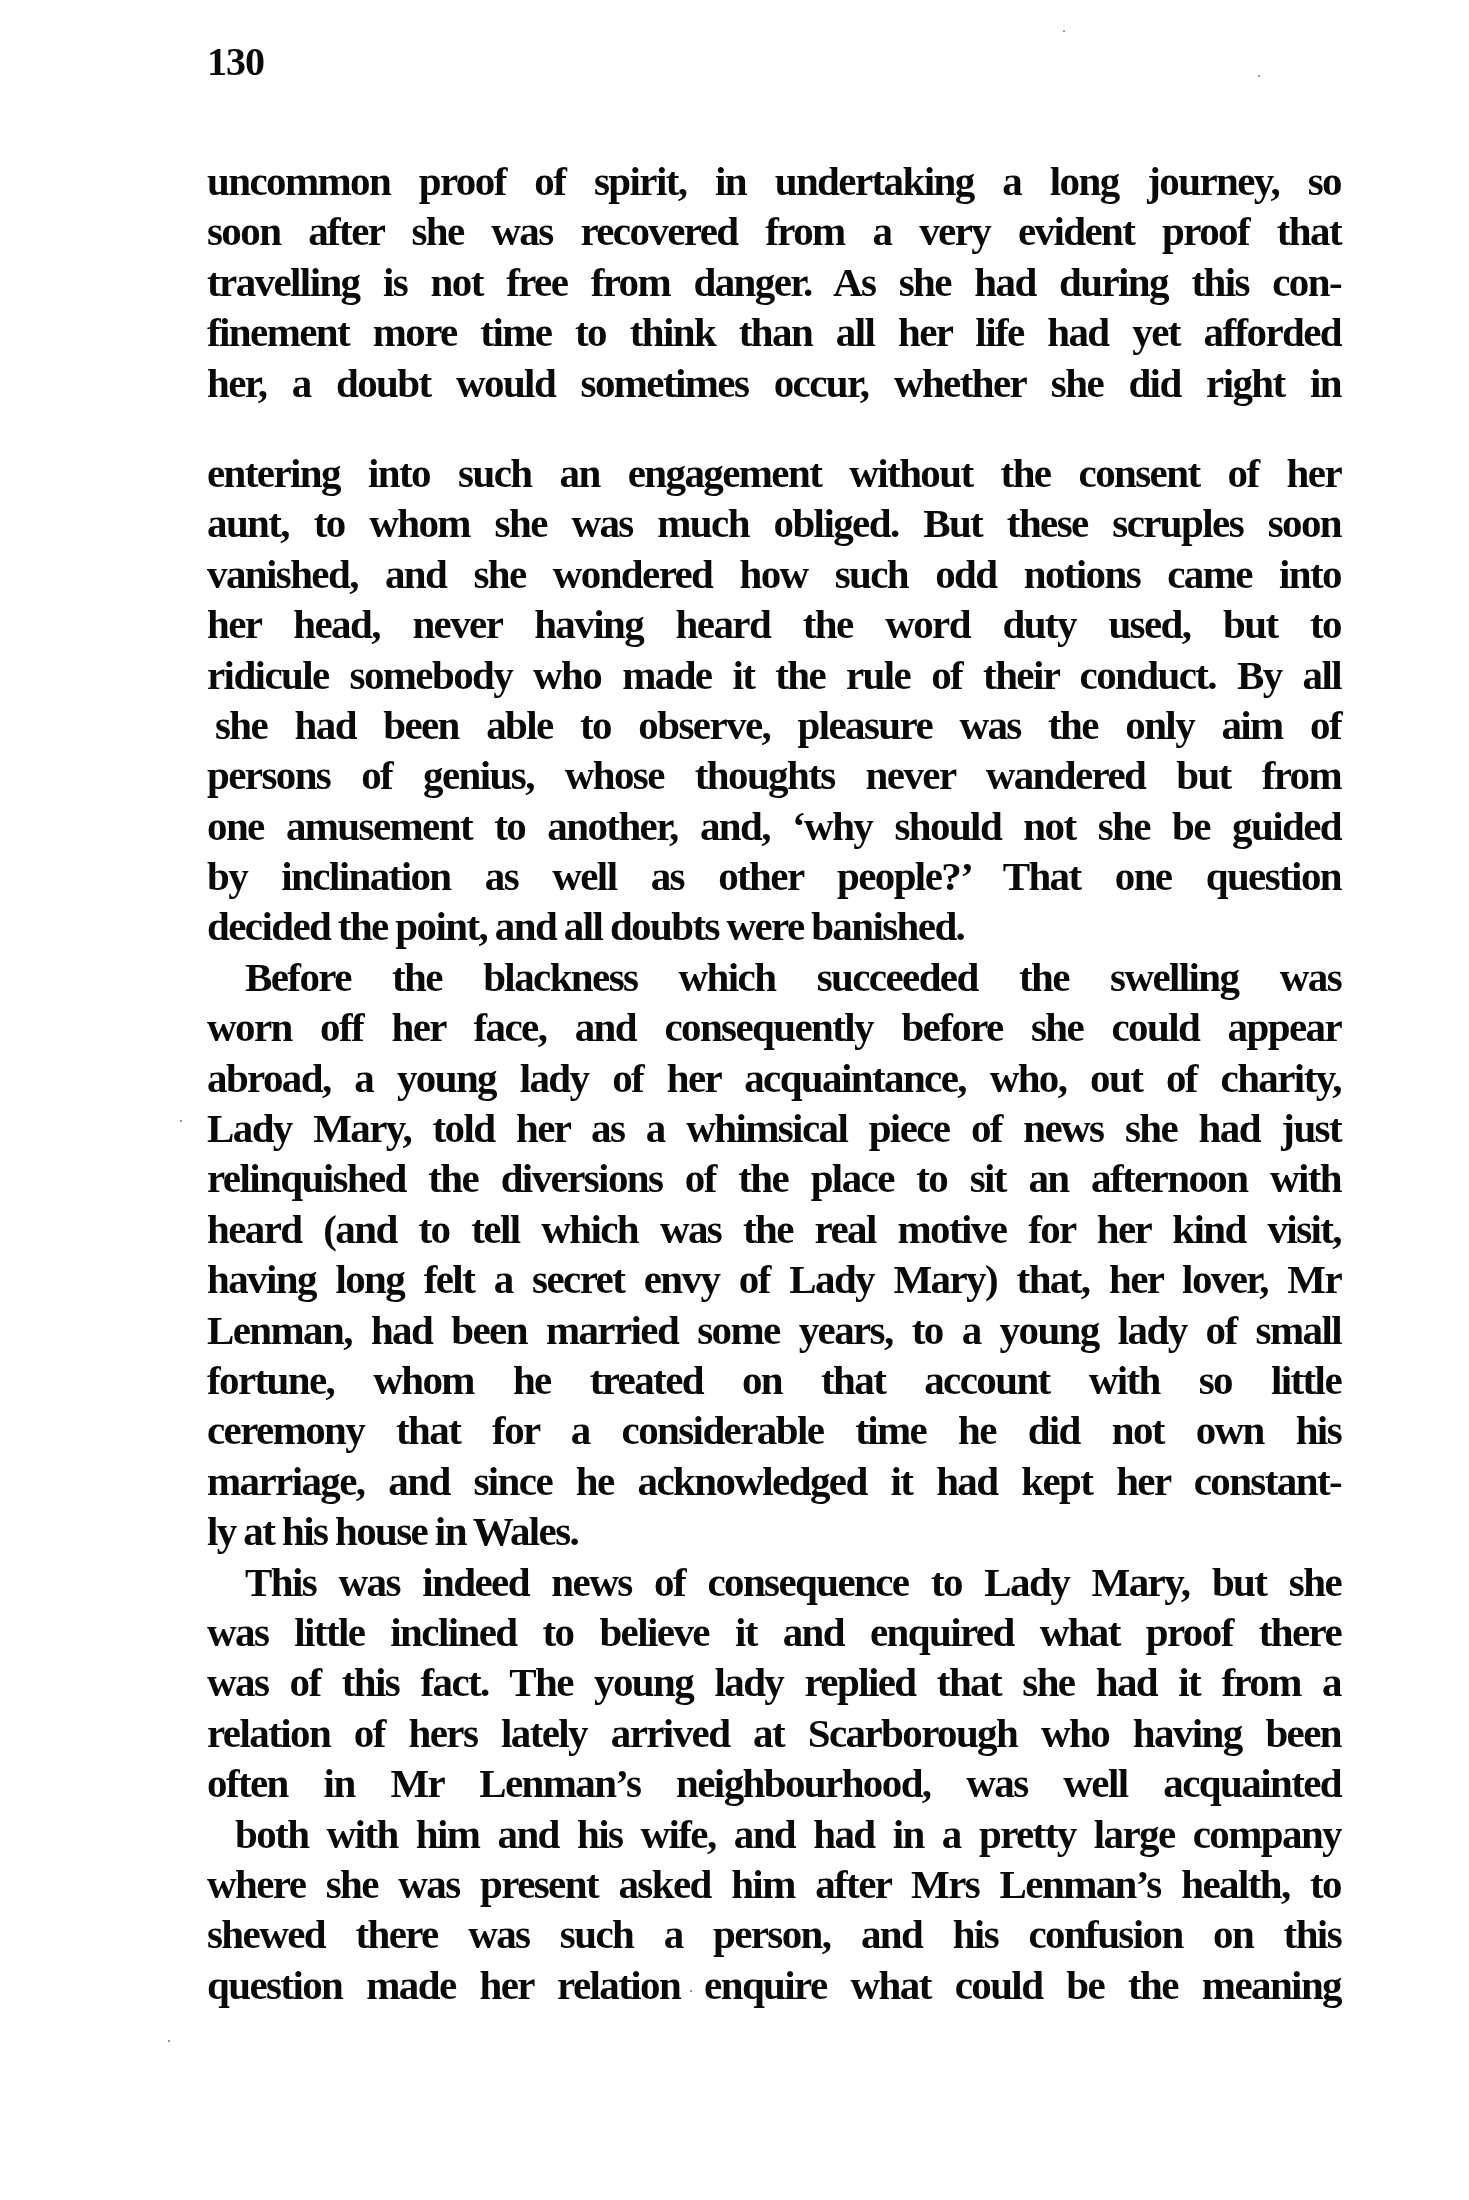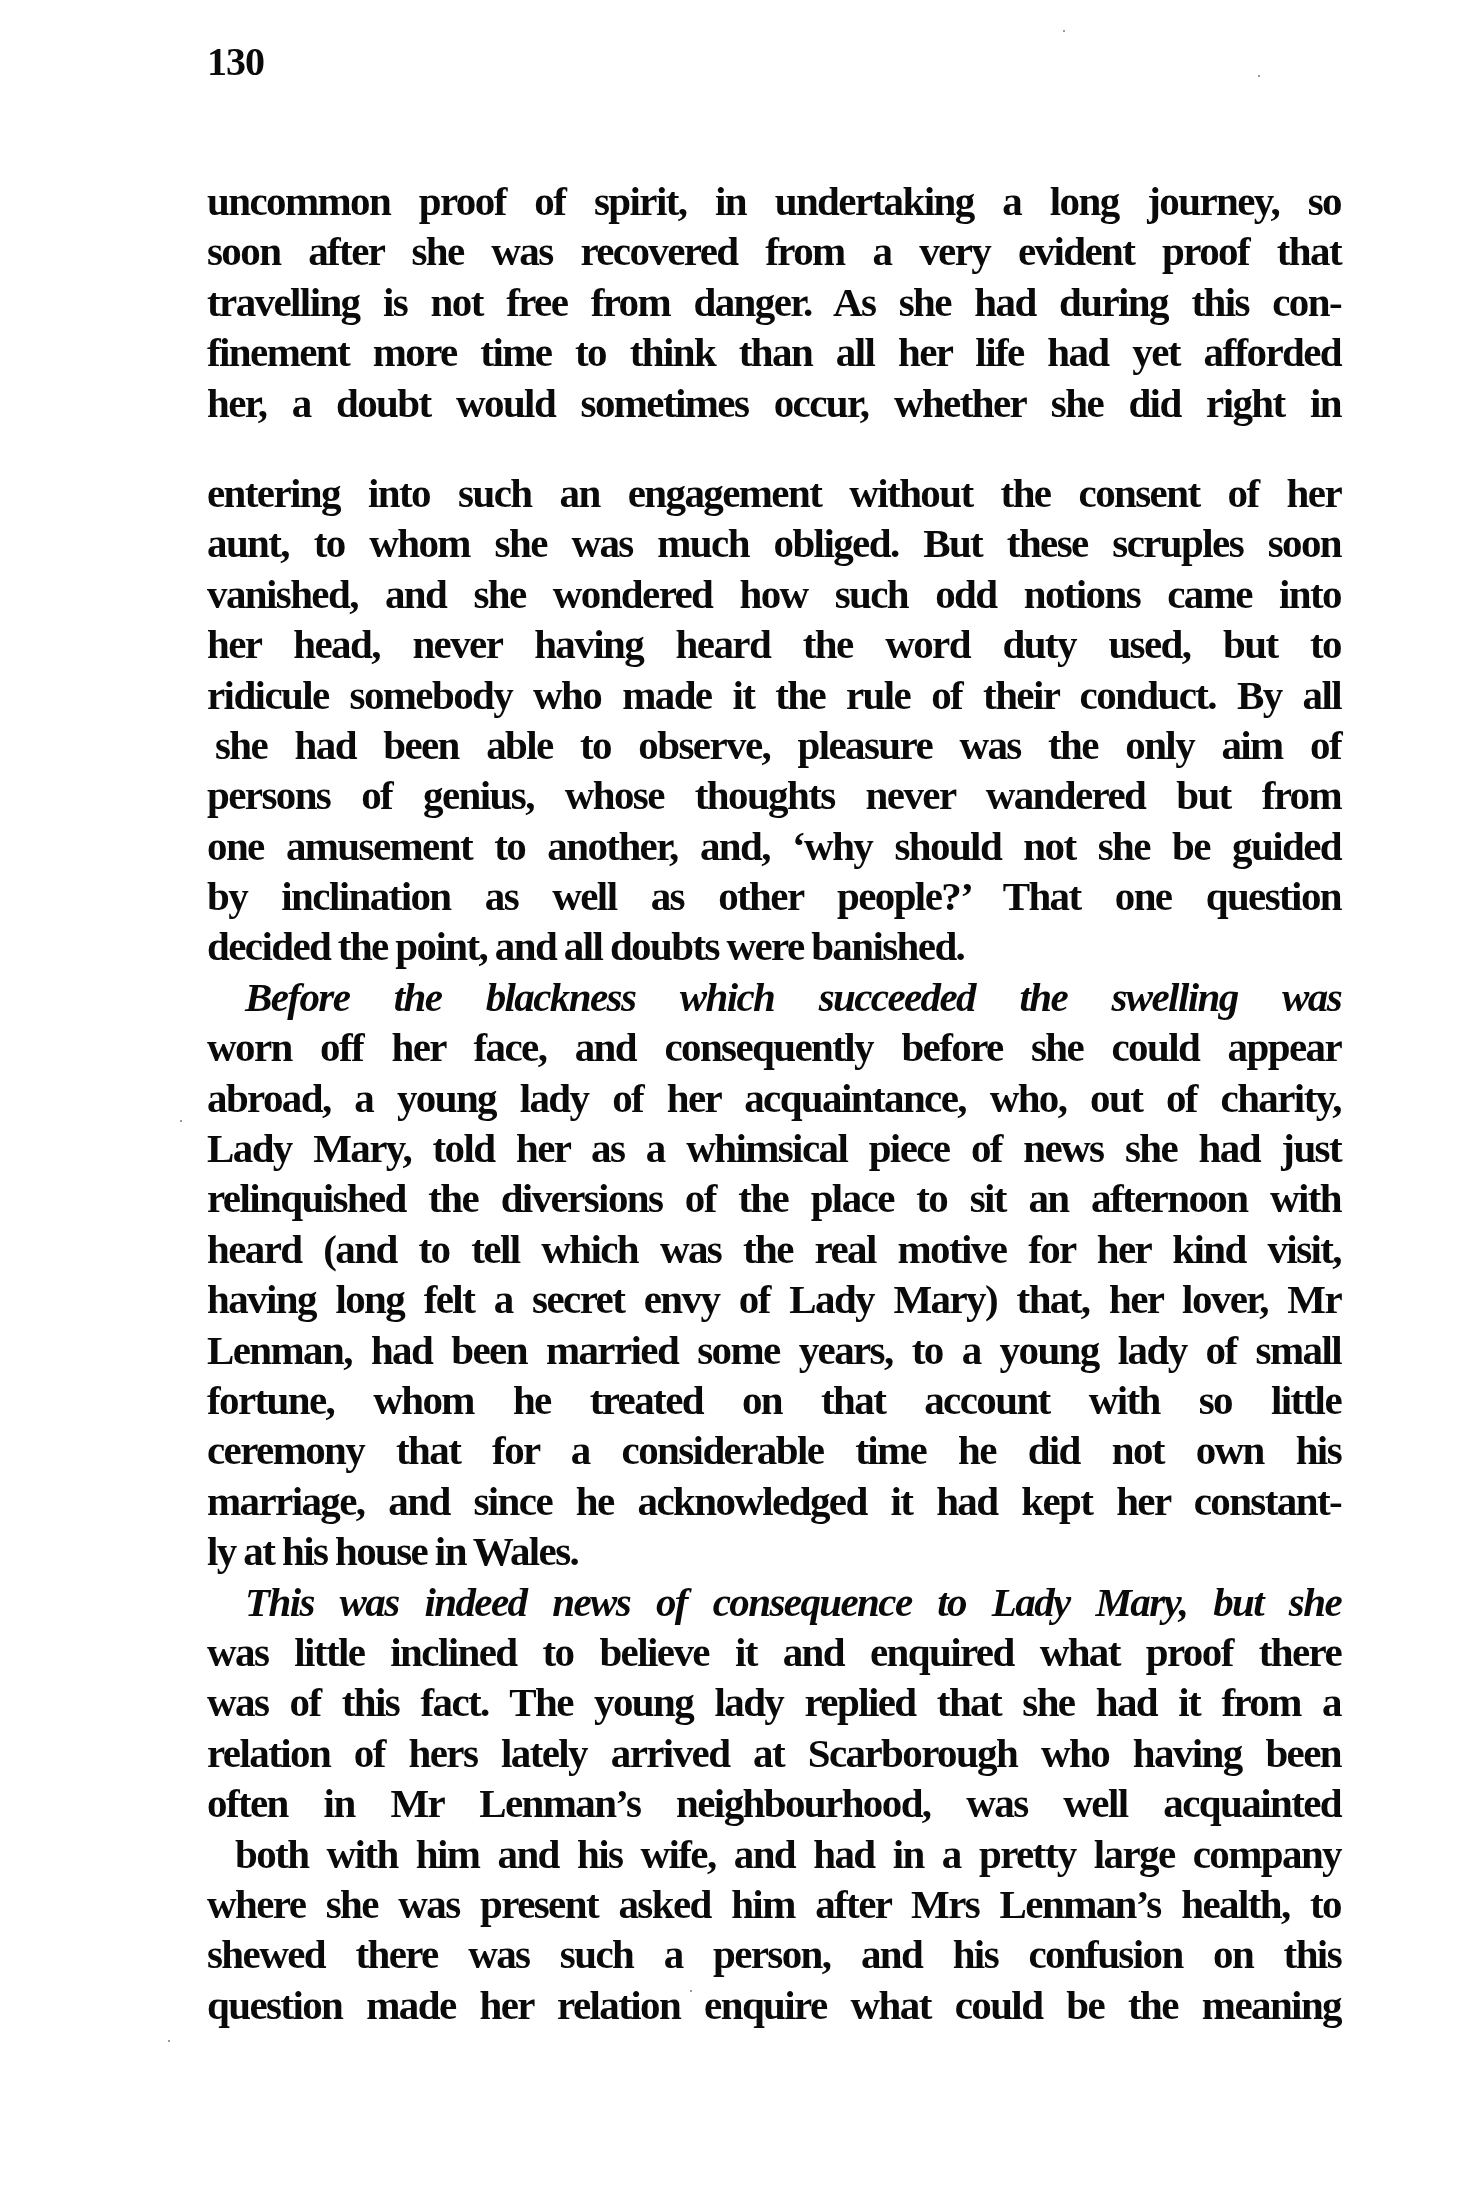--- a/index.html
+++ b/index.html
@@ -41,37 +41,36 @@
       text-align-last: justify;
       letter-spacing: -1.6px;
       word-spacing: -1px;
       transform-origin: left center;
     }
     .line.last {
       text-align-last: left;
     }
     .line.indent {
       padding-left: 38px;
-      font-style: italic;
     }
     .speck {
       position: absolute;
       width: 2px;
       height: 2px;
       background: #777;
       border-radius: 1px;
     }
   </style>
 </head>
 <body>
 
 <div class="page-number">130</div>
 
 <div class="text-block" id="text-block">
-    <span class="line" style="display: block; width: auto; margin-top: 20px;">uncommon proof of spirit, in undertaking a long journey, so</span>
+    <span class="line" style="display: block; width: auto;">uncommon proof of spirit, in undertaking a long journey, so</span>
     <span class="line" style="display: block; width: auto;">soon after she was recovered from a very evident proof that</span>
     <span class="line" style="display: block; width: auto;">travelling is not free from danger. As she had during this con-</span>
     <span class="line" style="display: block; width: auto;">finement more time to think than all her life had yet afforded</span>
     <span class="line" style="display: block; width: auto;">her, a doubt would sometimes occur, whether she did right in</span>
     <span class="line" style="display: block; width: auto; margin-top: 40px;">entering into such an engagement without the consent of her</span>
     <span class="line" style="display: block; width: auto;">aunt, to whom she was much obliged. But these scruples soon</span>
     <span class="line" style="display: block; width: auto;">vanished, and she wondered how such odd notions came into</span>
     <span class="line" style="display: block; width: auto;">her head, never having heard the word duty used, but to</span>
     <span class="line" style="display: block; width: auto;">ridicule somebody who made it the rule of their conduct. By all</span>
     <span class="line" style="display: block; width: auto; margin-left: 8px;">she had been able to observe, pleasure was the only aim of</span>

